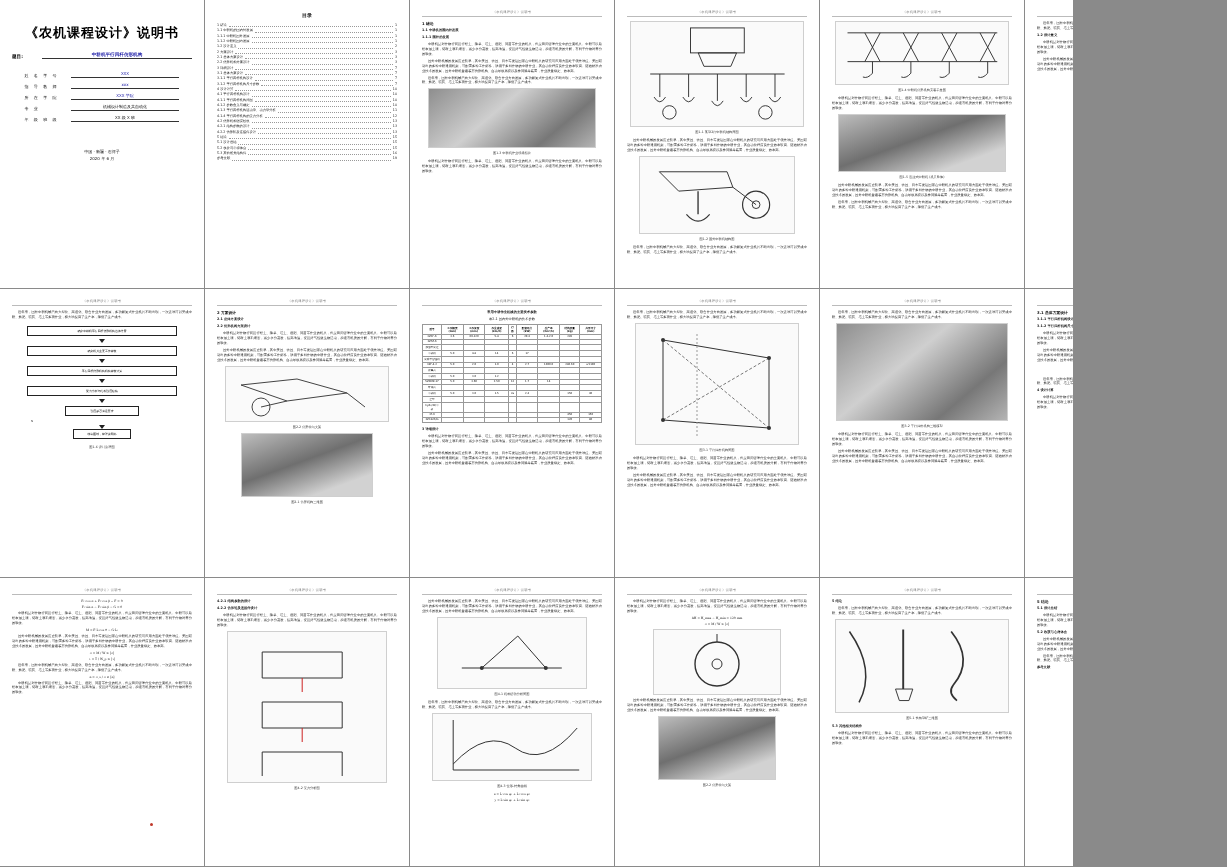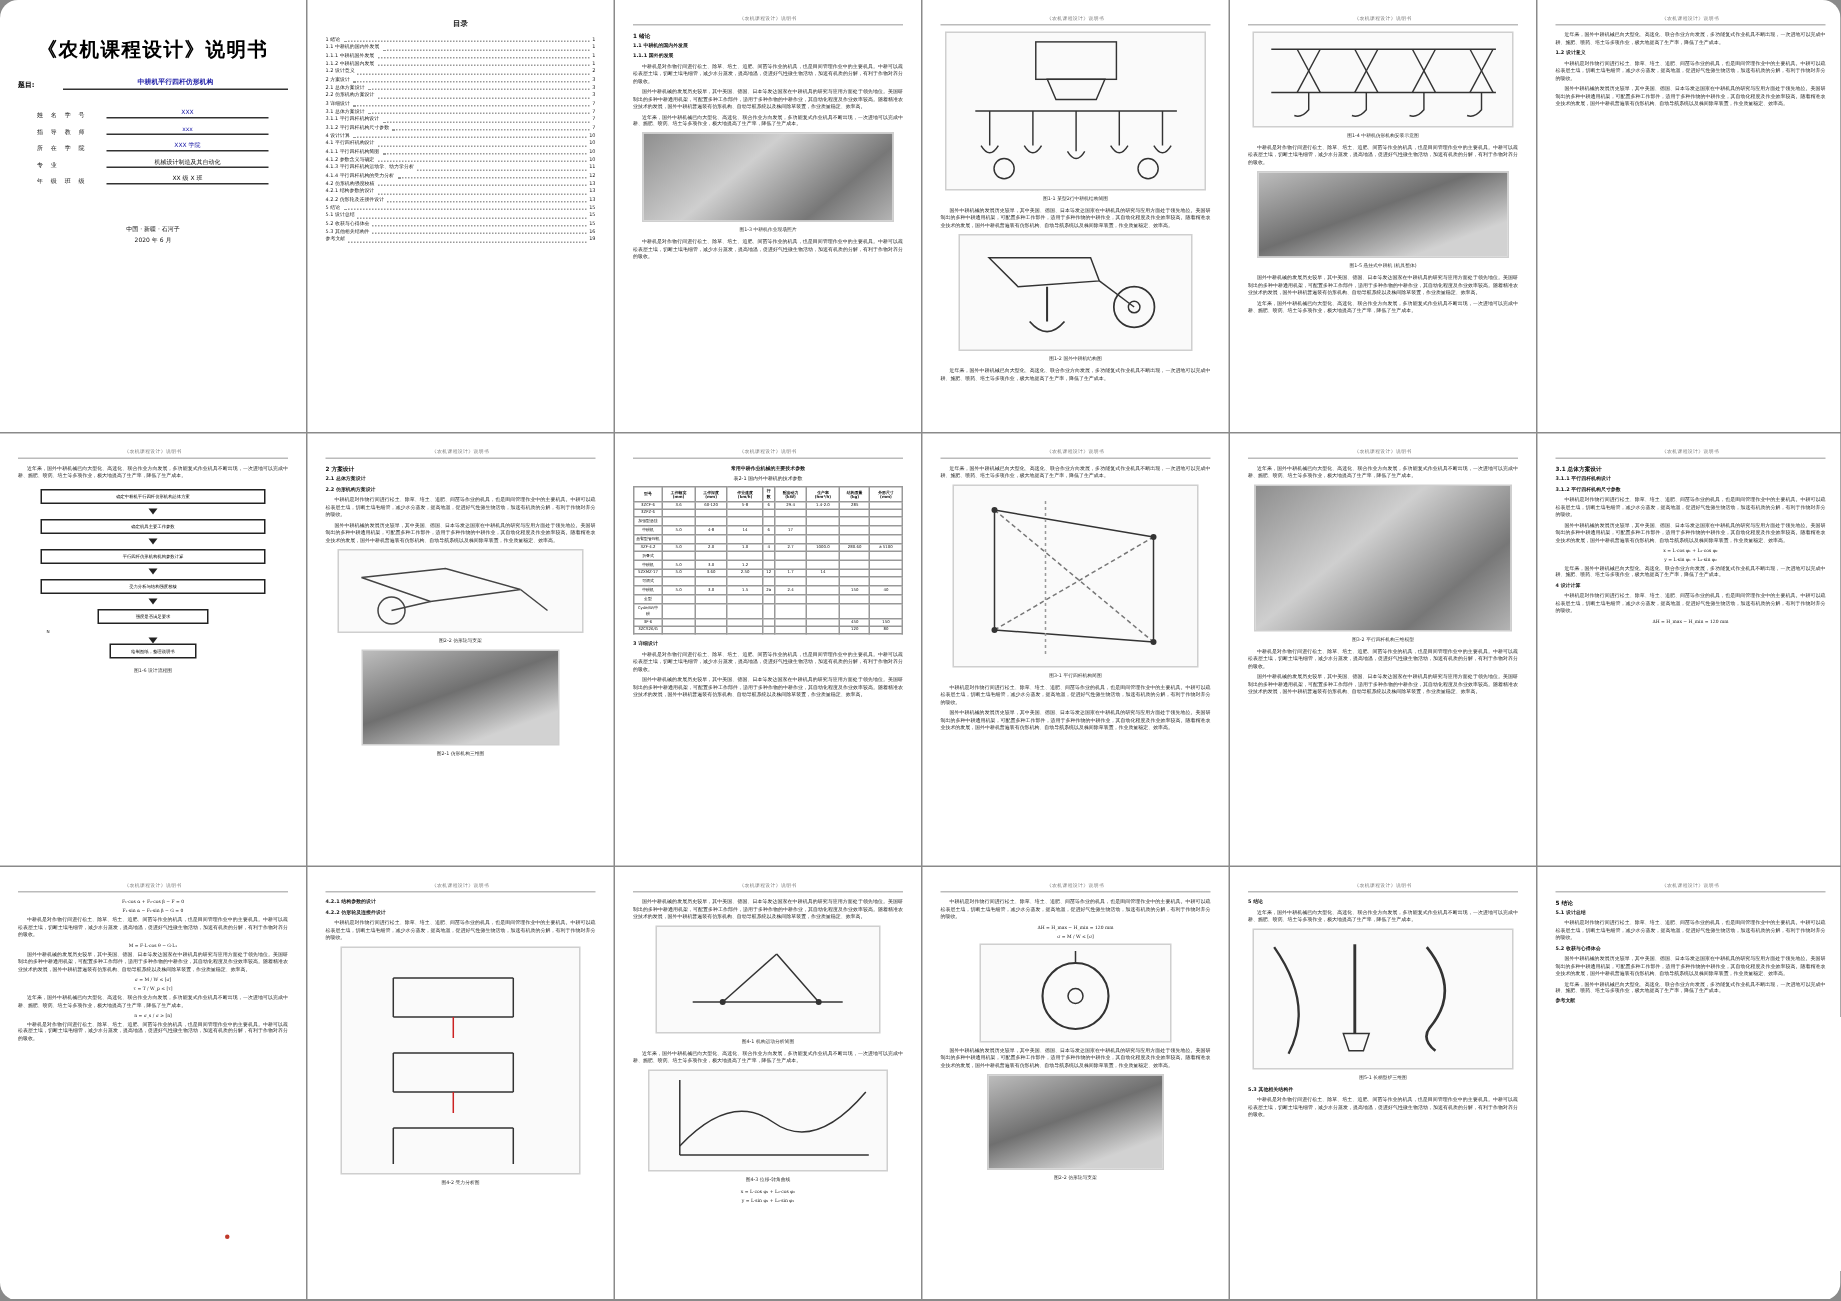--- a/index.html
+++ b/index.html
@@ -1,17 +1,17 @@
 <!DOCTYPE html>
 <html><head>
 <meta charset="utf-8">
 <style>
   html,body{margin:0;padding:0;background:#8a8a8a;}
   body{font-family:"DejaVu Sans","Liberation Sans",sans-serif;}
-  .wrap{width:1227px;height:867px;position:relative;background:#8a8a8a;overflow:hidden;border-radius:12px;}
+  .wrap{width:1073px;height:867px;position:relative;background:#8a8a8a;overflow:hidden;}
   .grid{display:grid;grid-template-columns:repeat(6,204px);grid-auto-rows:288px;gap:1px 1px;}
   .page{background:#ffffff;position:relative;overflow:hidden;padding:10px 12px;box-sizing:border-box;}
   .hdr{font-size:3.2px;color:#777;text-align:center;border-bottom:0.5px solid #bbb;padding-bottom:2px;margin-bottom:4px;letter-spacing:0.3px;}
   .t-title{font-size:13px;font-weight:bold;text-align:center;margin:14px 0 6px;letter-spacing:1px;}
   .t-sub{font-size:4.5px;text-align:center;color:#222;margin:2px 0;}
   .ln{font-size:3.3px;line-height:1.5;color:#222;text-align:justify;margin:0 0 2px;}
   .ln.c{text-align:center;}
   .ln.b{font-weight:bold;}
   .ln.i{text-indent:6px;}
   .toc{font-size:3.3px;line-height:1.62;color:#222;}

